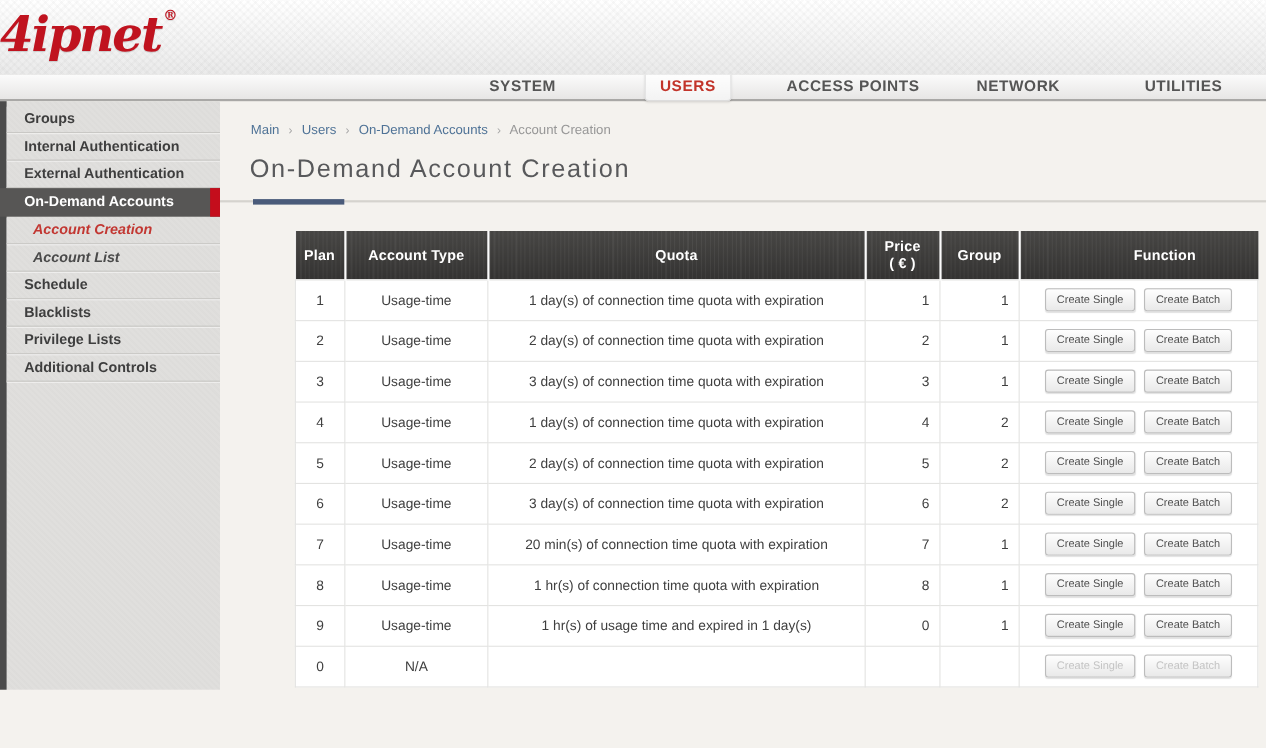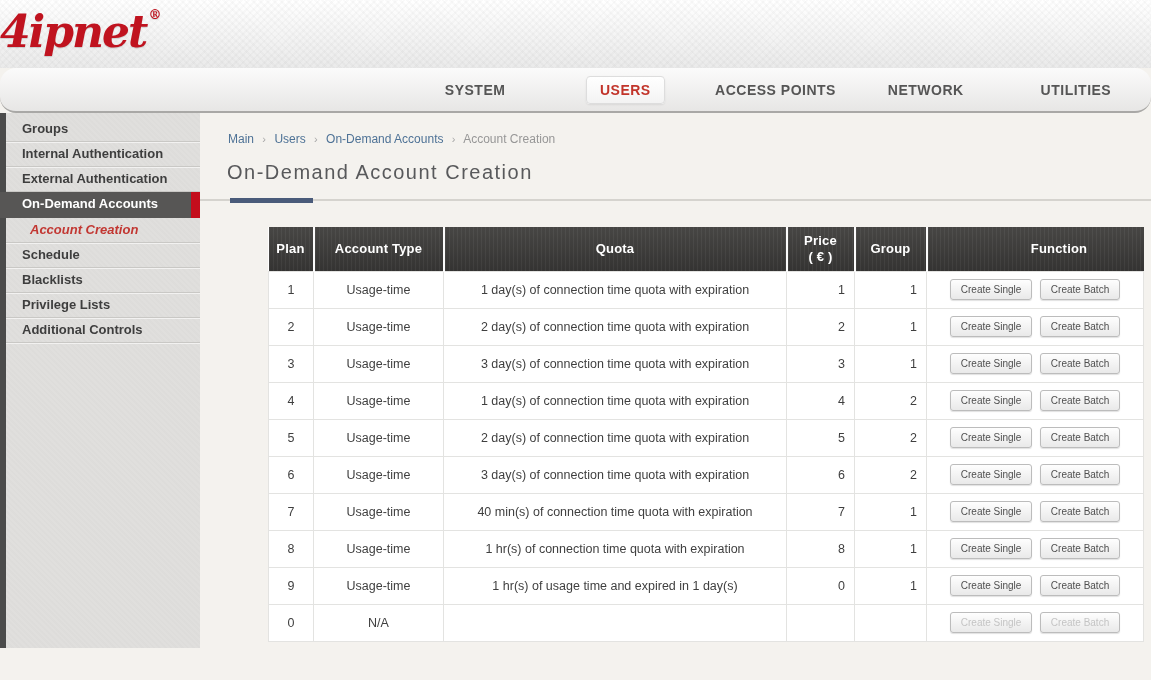--- a/index.html
+++ b/index.html
@@ -18,24 +18,24 @@
   .logo {
     position:absolute; left:0; top:6px;
     font-family:"DejaVu Serif", serif; font-style:italic; font-weight:bold;
     font-size:44px; color:#c0131f; letter-spacing:-2px;
     text-shadow:0 1px 1px rgba(0,0,0,0.15);
   }
   .logo sup { font-size:13px; letter-spacing:0; vertical-align:28px; margin-left:2px; }
 
   
   .top-nav {
-    height:45px;
+    height:24px;
     background:linear-gradient(#fbfbfb, #e7e6e5);
     border-bottom:2px solid #a9a8a6;
-    display:flex; align-items:flex-end;border-radius:16px;
+    display:flex; align-items:flex-end;
   }
   .nav-items { margin-left:400px; flex:1; display:flex; height:100%; align-items:center; }
   .nav-cell { flex:1; text-align:center; }
   .nav-label {
     font-size:14px; color:#555; letter-spacing:0.5px; cursor:pointer; font-weight:600;
   }
   .nav-label.active {
     color:#c2342a;
     background:linear-gradient(#ffffff,#f3f3f3);
     border:1px solid #ddd; border-radius:4px;
@@ -78,21 +78,21 @@
   
   .main { flex:1; position:relative; }
 
   .breadcrumb { margin:19px 0 0 28px; font-size:12px; color:#999; }
   .crumb.link { color:#4e7296; cursor:pointer; }
   .crumb.current { color:#979797; }
   .crumb-sep { color:#a7a7a7; margin:0 5px; font-size:11px; }
 
   .page-title {
     margin:15px 0 0 27px;
-    font-size:20px; font-weight:400; color:#58595b; letter-spacing:1.5px;
+    font-size:23px; font-weight:400; color:#58595b; letter-spacing:1.5px;
   }
   .title-rule { position:relative; margin-top:14px; height:5px; }
   .title-rule .gray-line { position:absolute; left:0; right:0; top:1px; height:2px; background:#d5d3ce; }
   .title-rule .blue-seg { position:absolute; left:30px; top:0; width:83px; height:5px; background:#4a5b7a; }
 
   
   .plans-table {
     margin:24px 8px 0 68px;
     border-collapse:collapse;
     width:875px;
@@ -164,20 +164,21 @@
 </nav>
 
 <div class="content">
 
   <aside class="sidebar">
     <div class="side-item">Groups</div>
     <div class="side-item">Internal Authentication</div>
     <div class="side-item">External Authentication</div>
     <div class="side-item active">On-Demand Accounts</div>
     <div class="side-item sub current">Account Creation</div>
+    <div class="side-item sub">Account List</div>
     <div class="side-item">Schedule</div>
     <div class="side-item">Blacklists</div>
     <div class="side-item">Privilege Lists</div>
     <div class="side-item">Additional Controls</div>
   </aside>
 
   <main class="main">
 
     <div class="breadcrumb">
       <span class="crumb link">Main</span>
@@ -287,21 +288,21 @@
         <td class="num">2</td>
         <td>
           <button class="btn">Create Single</button>
           <button class="btn">Create Batch</button>
         </td>
       </tr>
 
       <tr>
         <td>7</td>
         <td>Usage-time</td>
-        <td>40 min(s) of connection time quota with expiration</td>
+        <td>20 min(s) of connection time quota with expiration</td>
         <td class="num">7</td>
         <td class="num">1</td>
         <td>
           <button class="btn">Create Single</button>
           <button class="btn">Create Batch</button>
         </td>
       </tr>
 
       <tr>
         <td>8</td>

